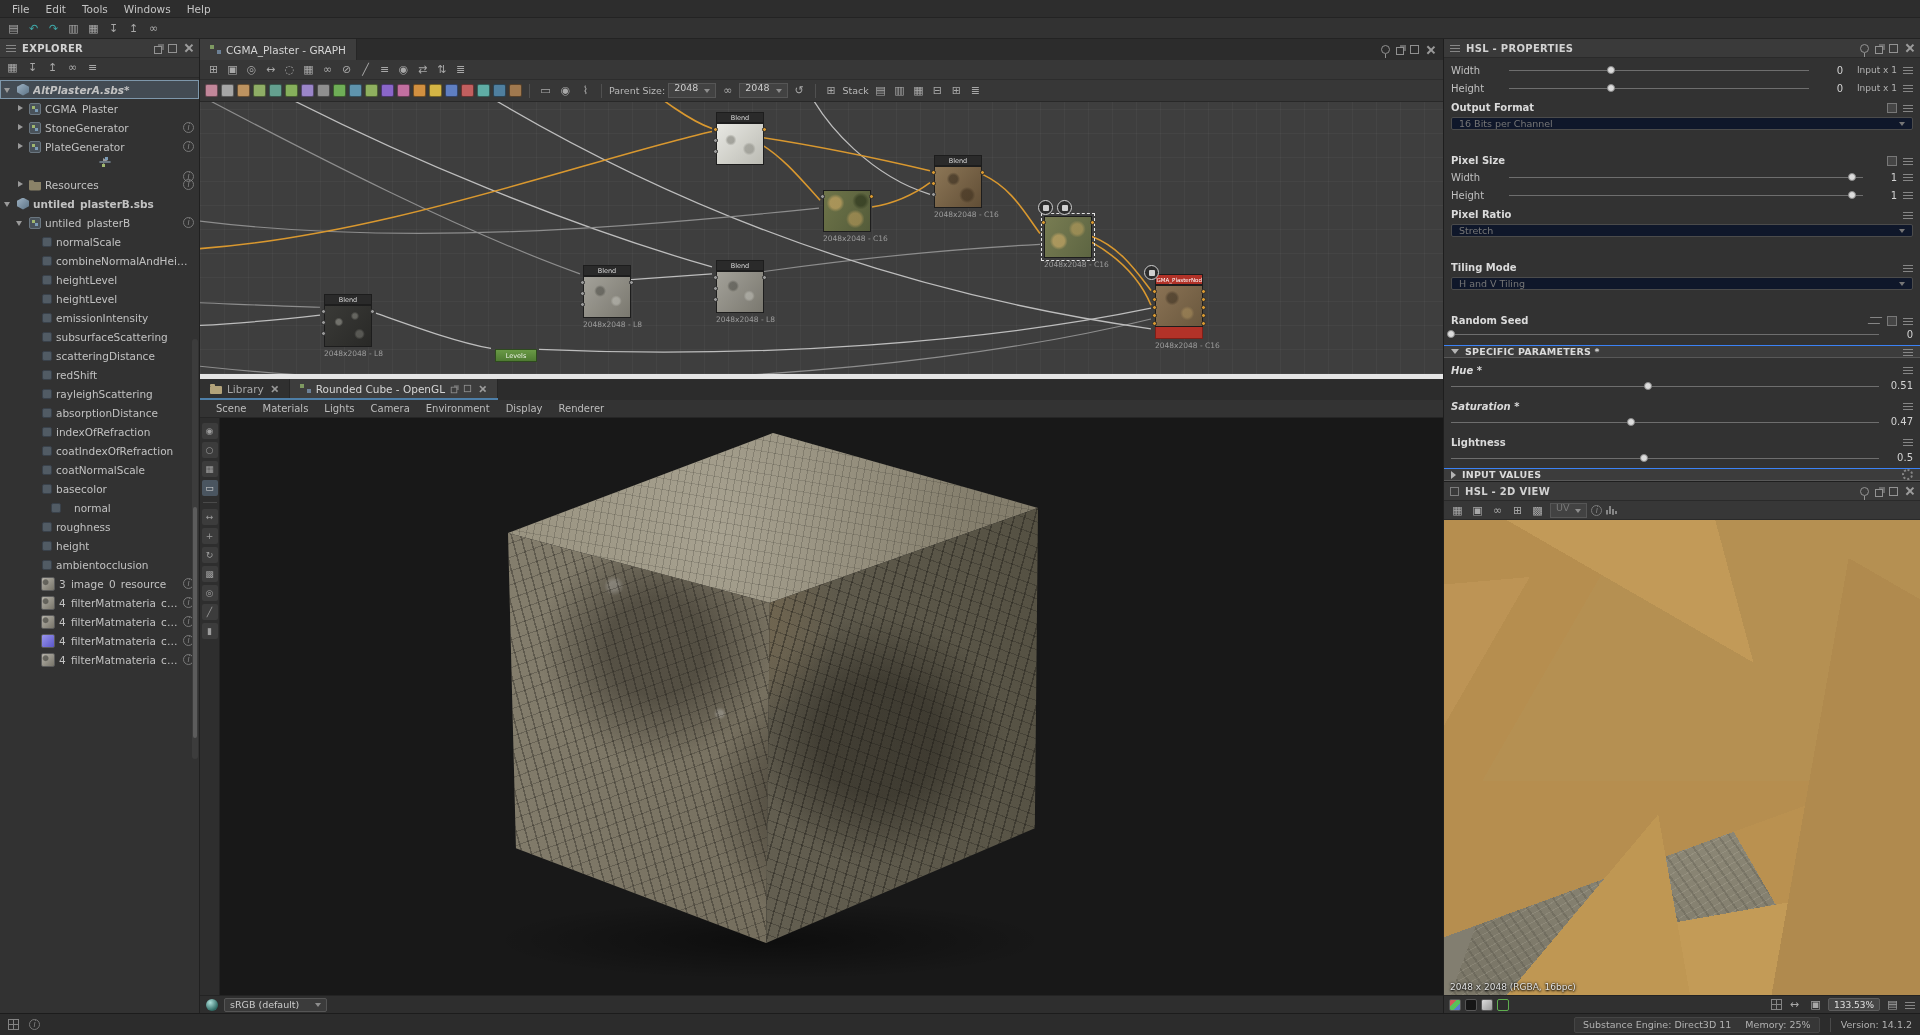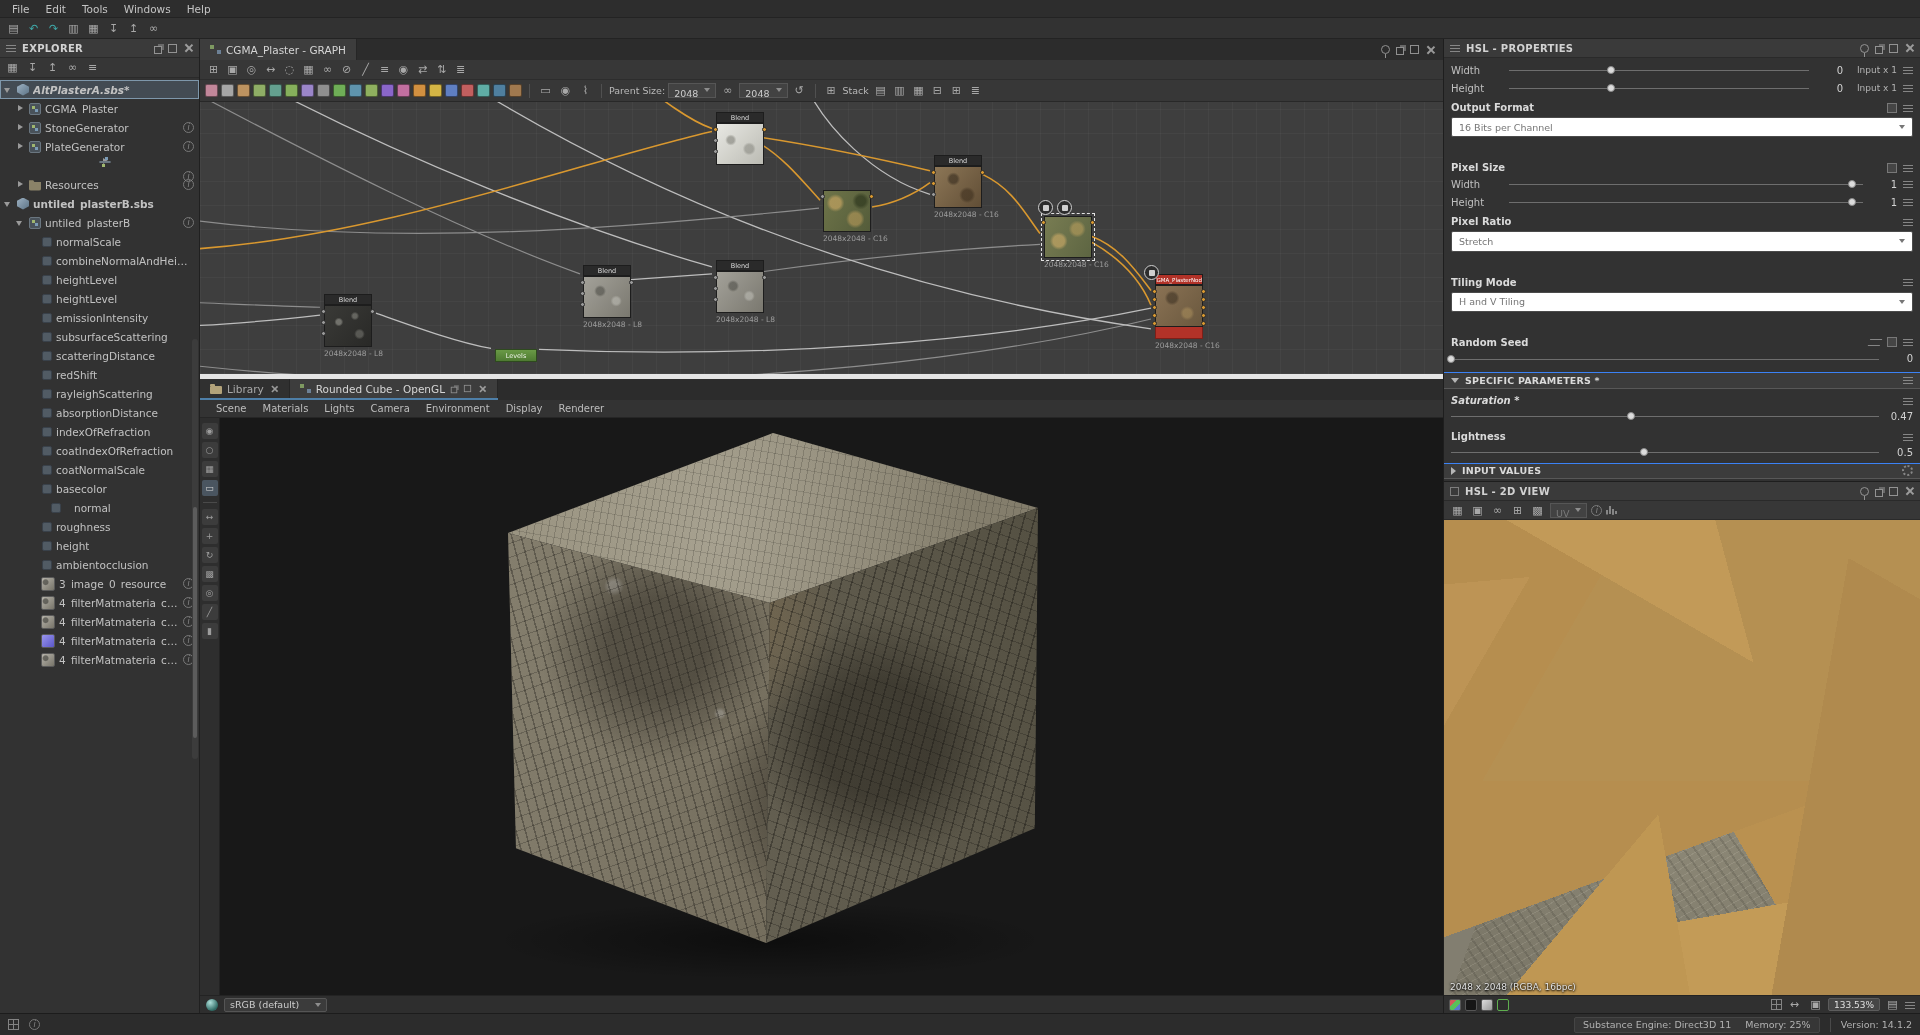--- a/index.html
+++ b/index.html
@@ -71,21 +71,21 @@
 .center{flex:1;display:flex;flex-direction:column;min-width:0}
 .tab-row{height:21px;background:#2c2c2c;display:flex;align-items:stretch}
 .tab{display:flex;align-items:center;gap:5px;padding:0 10px;background:#3d3d3d;font-size:10.5px;color:#d5d5d5;border-right:1px solid #262626}
 .tab.inactive{background:#303030;color:#a8a8a8}
 .graph-panel{height:340px;display:flex;flex-direction:column;border-bottom:5px solid #e5e5e5;background:#333}
 .graph-tb1{height:20px;background:#373737;border-bottom:1px solid #2d2d2d;display:flex;align-items:center;padding:0 5px;gap:2px}
 .graph-tb2{height:22px;background:#373737;border-bottom:1px solid #282828;display:flex;align-items:center;padding:0 5px;gap:3px}
 .palette-ic{width:13px;height:13px;min-width:13px;border-radius:2px;border:1px solid rgba(0,0,0,.45)}
 .tb-sep{width:1px;height:14px;background:#505050;margin:0 4px}
 .tb-label{font-size:9.5px;color:#b8b8b8;white-space:nowrap}
-.tb-select{height:15px;background:#424242;border:1px solid #565656;border-radius:0;font-size:9.5px;color:#ccc;display:flex;align-items:flex-start;padding:4px 5px;gap:6px;white-space:nowrap}
+.tb-select{height:15px;background:#424242;border:1px solid #565656;border-radius:0;font-size:9.5px;color:#ccc;display:flex;align-items:flex-end;padding:4px 5px;gap:6px;white-space:nowrap}
 .graph-canvas{flex:1;position:relative;background:#3e3e3e;overflow:hidden;background-image:
  repeating-linear-gradient(0deg,rgba(255,255,255,.03) 0 1px,transparent 1px 24px),
  repeating-linear-gradient(90deg,rgba(255,255,255,.03) 0 1px,transparent 1px 24px)}
 .wires{position:absolute;inset:0;width:100%;height:100%}
 .wire-o{fill:none;stroke:#d9982f;stroke-width:1.6}
 .wire-g{fill:none;stroke:#bdbdbd;stroke-width:1.3}
 .wire-d{fill:none;stroke:#8d8d8d;stroke-width:1.2}
 .gnode{position:absolute;width:48px}
 .gnode-title{height:11px;background:#2a2a2a;border:1px solid #1d1d1d;color:#dcdcdc;font-size:6.5px;display:flex;align-items:center;justify-content:center;overflow:hidden;white-space:nowrap}
 .gnode-thumb{width:48px;height:42px;border:1px solid #1d1d1d;position:relative}
@@ -151,21 +151,21 @@
 .props-body{flex:1;display:flex;flex-direction:column;overflow:hidden;padding-top:3px}
 .prow{display:flex;align-items:center;height:18px;padding:0 7px;gap:6px}
 .plabel{width:52px;min-width:52px;font-size:10px;color:#c0c0c0}
 .slider{flex:1;position:relative;height:12px}
 .slider::before{content:"";position:absolute;left:0;right:0;top:6px;height:1px;background:#6e6e6e}
 .knob{position:absolute;top:2px;width:8px;height:8px;border-radius:50%;background:#dcdcdc;border:1px solid #8a8a8a;margin-left:-4px}
 .pvalue{width:28px;min-width:28px;text-align:right;font-size:10px;color:#d2d2d2}
 .psuffix{width:48px;min-width:48px;font-size:9px;color:#b2b2b2;text-align:right;white-space:nowrap}
 .psection{padding:5px 7px 2px;display:flex;align-items:center;gap:6px}
 .ptitle{font-size:10px;font-weight:bold;color:#dadada}
-.pdrop{margin:2px 7px 20px;height:21px;background:#ffffff;border:1px solid #4b4b4b;border-radius:2px;display:flex;align-items:center;padding:0 7px;font-size:9.5px;color:#767676}
+.pdrop{margin:2px 7px 20px;height:21px;background:#0f172a;border:1px solid #4b4b4b;border-radius:2px;display:flex;align-items:center;padding:0 7px;font-size:9.5px;color:#767676}
 .pdrop .caret{margin-left:auto;border-top-color:#767676}
 .sec-bar{height:17px;margin:5px 0 2px;background:#3c3c3c;border-top:1px solid #3b82f6;border-bottom:1px solid #585858;display:flex;align-items:center;padding:0 7px;gap:6px}
 .sec-title{font-size:9.5px;font-weight:bold;color:#dadada;letter-spacing:.2px}
 .chev-down{border-top:5px solid #b5b5b5;border-left:4px solid transparent;border-right:4px solid transparent}
 .chev-right{border-left:5px solid #b5b5b5;border-top:4px solid transparent;border-bottom:4px solid transparent}
 .sparam{padding:3px 7px 2px}
 .sp-head{display:flex;align-items:center;height:14px}
 .sp-label{font-size:10px;color:#dadada;font-weight:bold}
 .sp-row{display:flex;align-items:center;height:17px;gap:6px}
 .input-values-bar{margin-top:auto}
@@ -781,20 +781,32 @@
           </div>
 
           <div class="sec-bar">
             <span class="chev-down"></span>
             <span class="sec-title">SPECIFIC PARAMETERS *</span>
             <span class="ml ic ic-lines"></span>
           </div>
           <div id="specific-params">
               <div class="sparam">
                 <div class="sp-head">
+                  <span class="sp-label i">Hue *</span>
+                  <span class="ic ic-lines ml"></span>
+                </div>
+                <div class="sp-row">
+                  <div class="slider">
+                    <span class="knob" style="left: 46%;"></span>
+                  </div>
+                  <span class="pvalue">0.51</span>
+                </div>
+              </div>
+              <div class="sparam">
+                <div class="sp-head">
                   <span class="sp-label i">Saturation *</span>
                   <span class="ic ic-lines ml"></span>
                 </div>
                 <div class="sp-row">
                   <div class="slider">
                     <span class="knob" style="left: 42%;"></span>
                   </div>
                   <span class="pvalue">0.47</span>
                 </div>
               </div>

